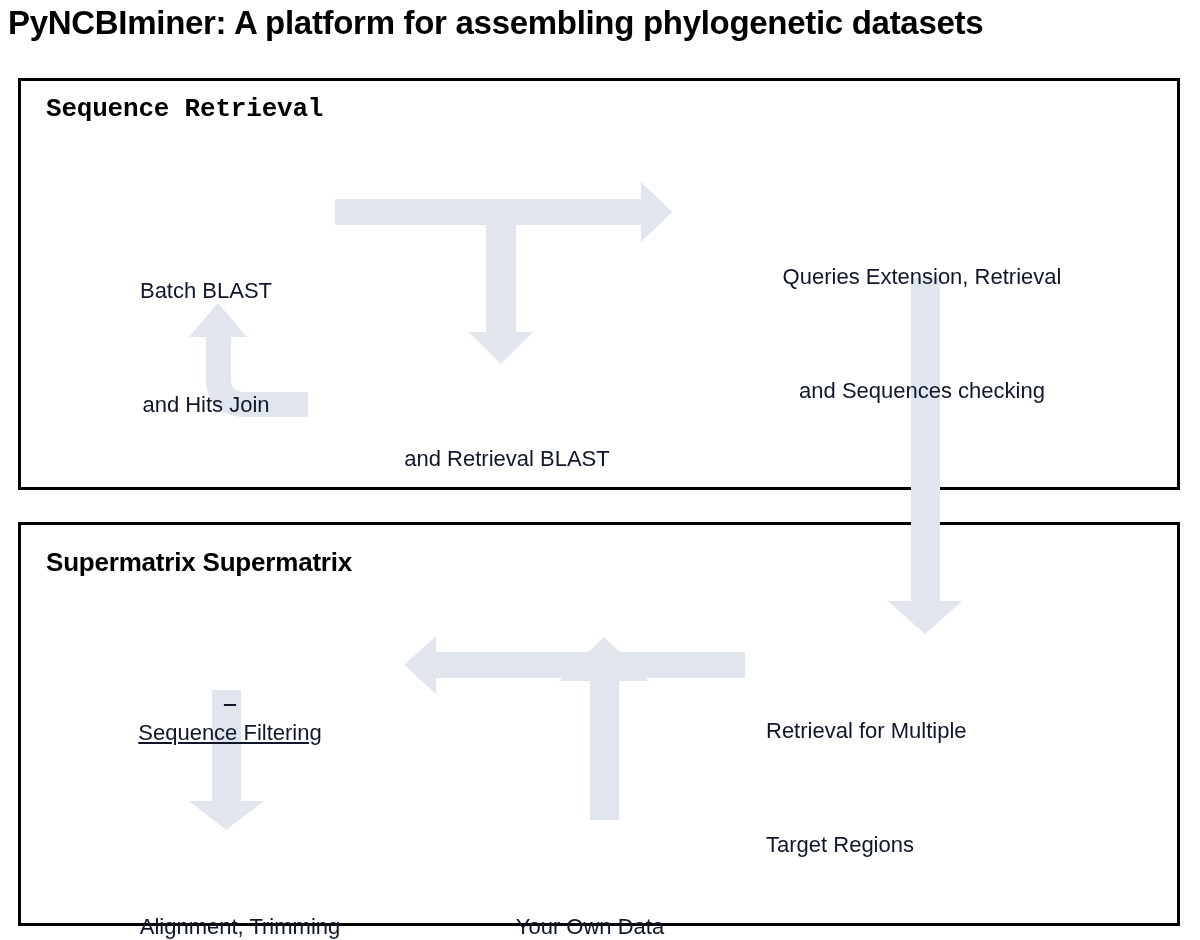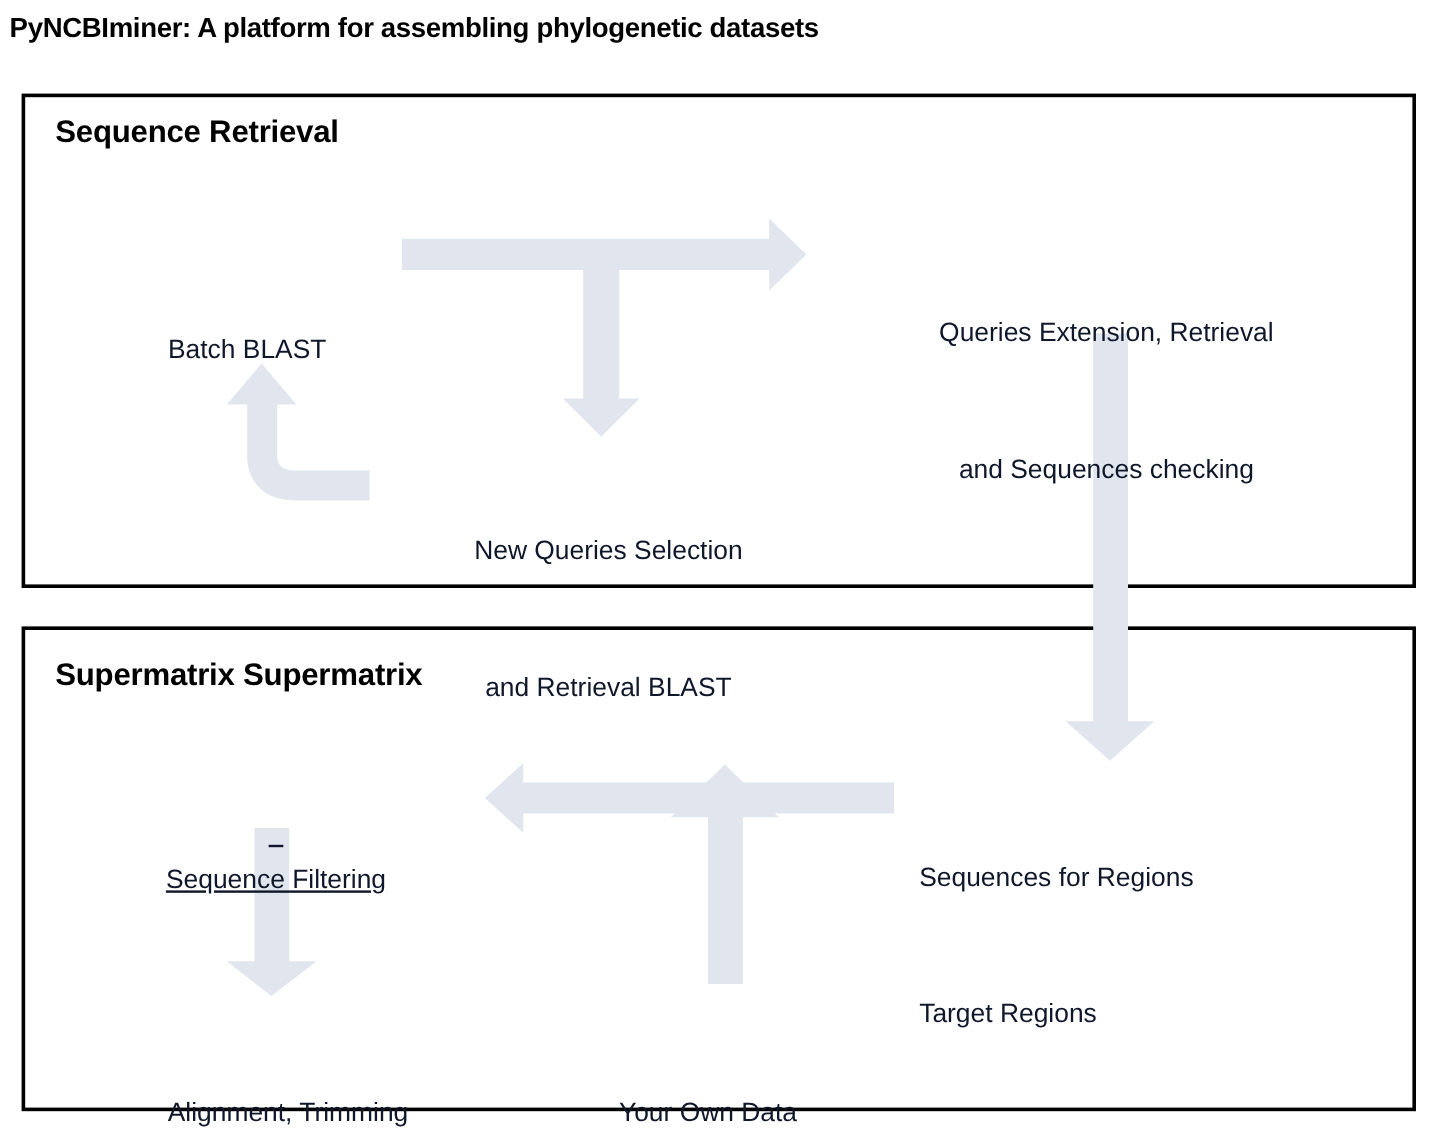--- a/index.html
+++ b/index.html
@@ -13,21 +13,21 @@
     position: relative;
     font-family: "Liberation Sans", sans-serif;
     color: #000000;
     overflow: hidden;
   }
 
   .figure-title {
     position: absolute;
     left: 8px;
     top: 2px;
-    font-size: 23px;
+    font-size: 33px;
     font-weight: bold;
     letter-spacing: -0.3px;
     white-space: nowrap;
     line-height: 42px;
   }
 
   .panel {
     position: absolute;
     border: 3px solid #000000;
     box-sizing: border-box;
@@ -37,21 +37,21 @@
   .panel-bottom { left: 18px;  top: 522px; width: 1162px; height: 404px; }
 
   .panel-heading {
     position: absolute;
     font-size: 26px;
     font-weight: bold;
     letter-spacing: -0.2px;
     white-space: nowrap;
     line-height: 32px;
   }
-  .heading-top    { left: 46px; top: 93px; }
+  .heading-top    { left: 46px; top: 93px; font-family: Liberation Mono, monospace; }
   .heading-bottom { left: 46px; top: 546px; }
 
   .node-label {
     position: absolute;
     font-size: 22px;
     line-height: 38px;
     color: #0f172a;
     white-space: pre;
   }
   .center { text-align: center; }
@@ -153,38 +153,38 @@
            L 241,801
            L 264,801
            L 226,830
            L 189,801
            L 212,801
            Z"></path>
 </svg>
 
 <div class="node-label center n-batch">
   <div>Batch BLAST</div>
+  <div>and Hits Join</div>
 </div>
 
 <div class="node-label center n-seqext">
   <div>Queries Extension, Retrieval</div>
   <div>and Sequences checking</div>
 </div>
 
 <div class="node-label center n-newq">
-  <div>New Queries Selection</div>
   <div>and Retrieval BLAST</div>
 </div>
 
 <div class="node-label center n-seqfilt">
   <div>Sequence Filtering</div>
 </div>
 
 <div class="node-label left n-seqmult">
-  <div>Sequences for Regions</div>
+  <div>Retrieval for Multiple</div>
   <div>Target Regions</div>
 </div>
 
 <div class="node-label center n-yourown">
   <div>Your Own Data</div>
 </div>
 
 <div class="node-label center n-align">
   <div>Alignment, Trimming</div>
   

